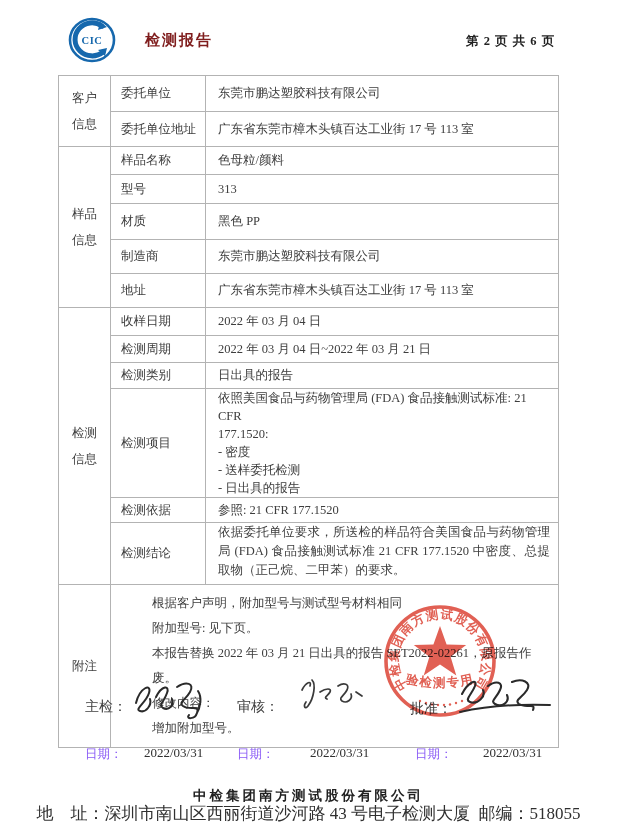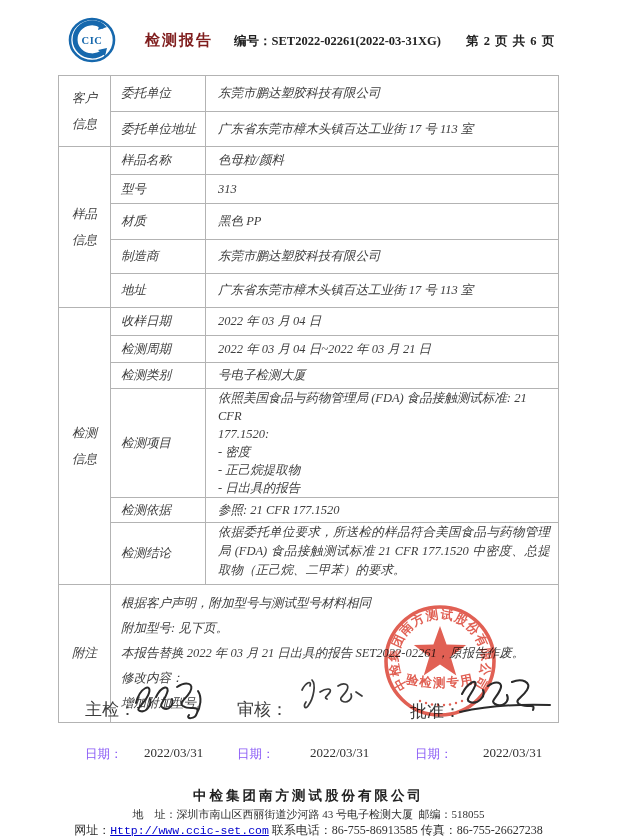--- a/index.html
+++ b/index.html
@@ -10,61 +10,60 @@
     font-family:"Liberation Serif","DejaVu Serif",serif;
     color:#3d3d3d;
   }
   
   .hdr-logo { position:absolute; left:60px; top:16px; }
   .hdr-title { position:absolute; left:145px; top:31px; font-size:15px; font-weight:bold; letter-spacing:2px; color:#7f1d1d; }
   .hdr-no { position:absolute; left:234px; top:33px; font-size:12.5px; font-weight:bold; color:#222; }
   .hdr-page { position:absolute; left:466px; top:33px; font-size:12.5px; font-weight:bold; color:#222; letter-spacing:1px;text-align:right; }
   
   table.rpt { position:absolute; left:58px; top:75px; width:500px; border-collapse:collapse; table-layout:fixed; }
-  table.rpt td { border:1px solid #b3b3b3; font-size:12.5px; vertical-align:middle; color:#3d3d3d;font-style:italic; }
+  table.rpt td { border:1px solid #b3b3b3; font-size:12.5px; vertical-align:middle; color:#3d3d3d; }
   td.sec { width:52px; text-align:center; padding:2px; }
   td.sec .ln { line-height:26px; }
   td.fld { width:95px; padding-left:10px; }
   td.val { width:353px; padding-left:12px; padding-right:8px; }
   .h36{height:36px} .h35{height:35px} .h28{height:28px} .h29{height:29px} .h34{height:34px}
   .h27{height:27px} .h26{height:26px} .h90{height:90px} .h25{height:25px} .h45{height:45px} .h124{height:124px}
   .mline .ln { line-height:18px; }
   .concl { line-height:19px; text-align:justify; padding:0 8px 4px 12px; }
   .notes-val { padding:6px 8px 6px 10px; }
-  .notes-val .ln { line-height:25px; }
-  
-  .sig-label { position:absolute; font-size:17px; color:#3d3d3d; }
+  .notes-val .ln { line-height:25px;margin-left:31px; }
+  
+  .sig-label { position:absolute; font-size:14px; color:#3d3d3d; }
   .sig-svg { position:absolute; }
   .date-label { position:absolute; font-size:12.5px; color:#8b5cf6; }
   .date-val { position:absolute; font-size:13px; color:#2f2f2f; }
   
   .stamp { position:absolute; left:374px; top:596px; width:132px; height:132px; mix-blend-mode:multiply; opacity:.88; z-index:5; }
   
   .footer { position:absolute; left:0; top:787px; width:617px; text-align:center; color:#2f2f2f; }
   .f-co { font-size:13.5px; font-weight:bold; letter-spacing:3px; line-height:17px; color:#222; }
-  .f-addr { font-size:11px; line-height:16px; margin-top:2px; }
+  .f-addr { font-size:17px; line-height:16px; margin-top:2px; }
   .f-net { font-size:12px; line-height:16px; }
   .f-url { color:#0000cc; text-decoration:underline; font-family:"Liberation Mono","DejaVu Sans Mono",monospace; font-size:11.5px; }
 </style>
 </head>
 <body>
 
 <div class="page">
 
   <div class="hdr-logo">
     <svg width="64" height="48" viewBox="0 0 64 48">
       <ellipse cx="32" cy="24" rx="22" ry="21" fill="none" stroke="#1668ad" stroke-width="2.6"></ellipse>
       <path d="M 42 10 A 17 16.5 0 1 0 43 36" fill="none" stroke="#1668ad" stroke-width="5" stroke-linecap="round"></path>
       <path d="M 40 6 L 47 11 L 38 14 Z" fill="#1668ad"></path>
       <path d="M 45 40 L 38 34 L 47 32 Z" fill="#1668ad"></path>
       <text x="32" y="28" text-anchor="middle" font-size="10.5" font-weight="bold" fill="#1668ad" font-family="Liberation Serif, DejaVu Serif, serif" letter-spacing="0.5">CIC</text>
     </svg>
   </div>
   <div class="hdr-title">检测报告</div>
-  <div class="hdr-no"><span>编号：</span><span>SET2022-02261(2022-03-31XG)</span></div>
   <div class="hdr-page">第 2 页 共 6 页</div>
 
   <table class="rpt">
 
     <tbody>
         <tr>
       <td class="sec h36" rowspan="2">
         <div class="ln">客户</div>
         <div class="ln">信息</div>
       </td>
@@ -108,29 +107,29 @@
       </td>
       <td class="fld h28">收样日期</td>
       <td class="val h28">2022 年 03 月 04 日</td>
     </tr>
     <tr>
       <td class="fld h27">检测周期</td>
       <td class="val h27">2022 年 03 月 04 日~2022 年 03 月 21 日</td>
     </tr>
     <tr>
       <td class="fld h26">检测类别</td>
-      <td class="val h26">号电子检测大厦</td>
+      <td class="val h26">日出具的报告</td>
     </tr>
     <tr>
       <td class="fld h90">检测项目</td>
       <td class="val h90 mline">
         <div class="ln">依照美国食品与药物管理局 (FDA) 食品接触测试标准: 21 CFR</div>
         <div class="ln">177.1520:</div>
         <div class="ln">- 密度</div>
-        <div class="ln">- 正己烷提取物</div>
+        <div class="ln">- 送样委托检测</div>
         <div class="ln">- 日出具的报告</div>
       </td>
     </tr>
     <tr>
       <td class="fld h25">检测依据</td>
       <td class="val h25">参照: 21 CFR 177.1520</td>
     </tr>
     <tr>
       <td class="fld h45">检测结论</td>
       <td class="val h45 concl">依据委托单位要求，所送检的样品符合美国食品与药物管理局 (FDA) 食品接触测试标准 21 CFR 177.1520 中密度、总提取物（正己烷、二甲苯）的要求。</td>
@@ -197,20 +196,15 @@
       <circle cx="82" cy="107" r="1.2"></circle>
         <circle cx="88" cy="105" r="1.2"></circle>
     </g>
   </svg>
 
   <div class="footer">
     <div class="f-co">中检集团南方测试股份有限公司</div>
     <div class="f-addr">
       <span>地　址：</span><span>深圳市南山区西丽街道沙河路 43 号电子检测大厦</span>&nbsp;&nbsp;<span>邮编：</span><span>518055</span>
     </div>
-    <div class="f-net">
-      <span>网址：</span><a class="f-url" href="#">Http://www.ccic-set.com</a>
-      <span>联系电话：</span><span>86-755-86913585</span>
-      <span>传真：</span><span>86-755-26627238</span>
-    </div>
   </div>
 
 </div>
 
 </body></html>

